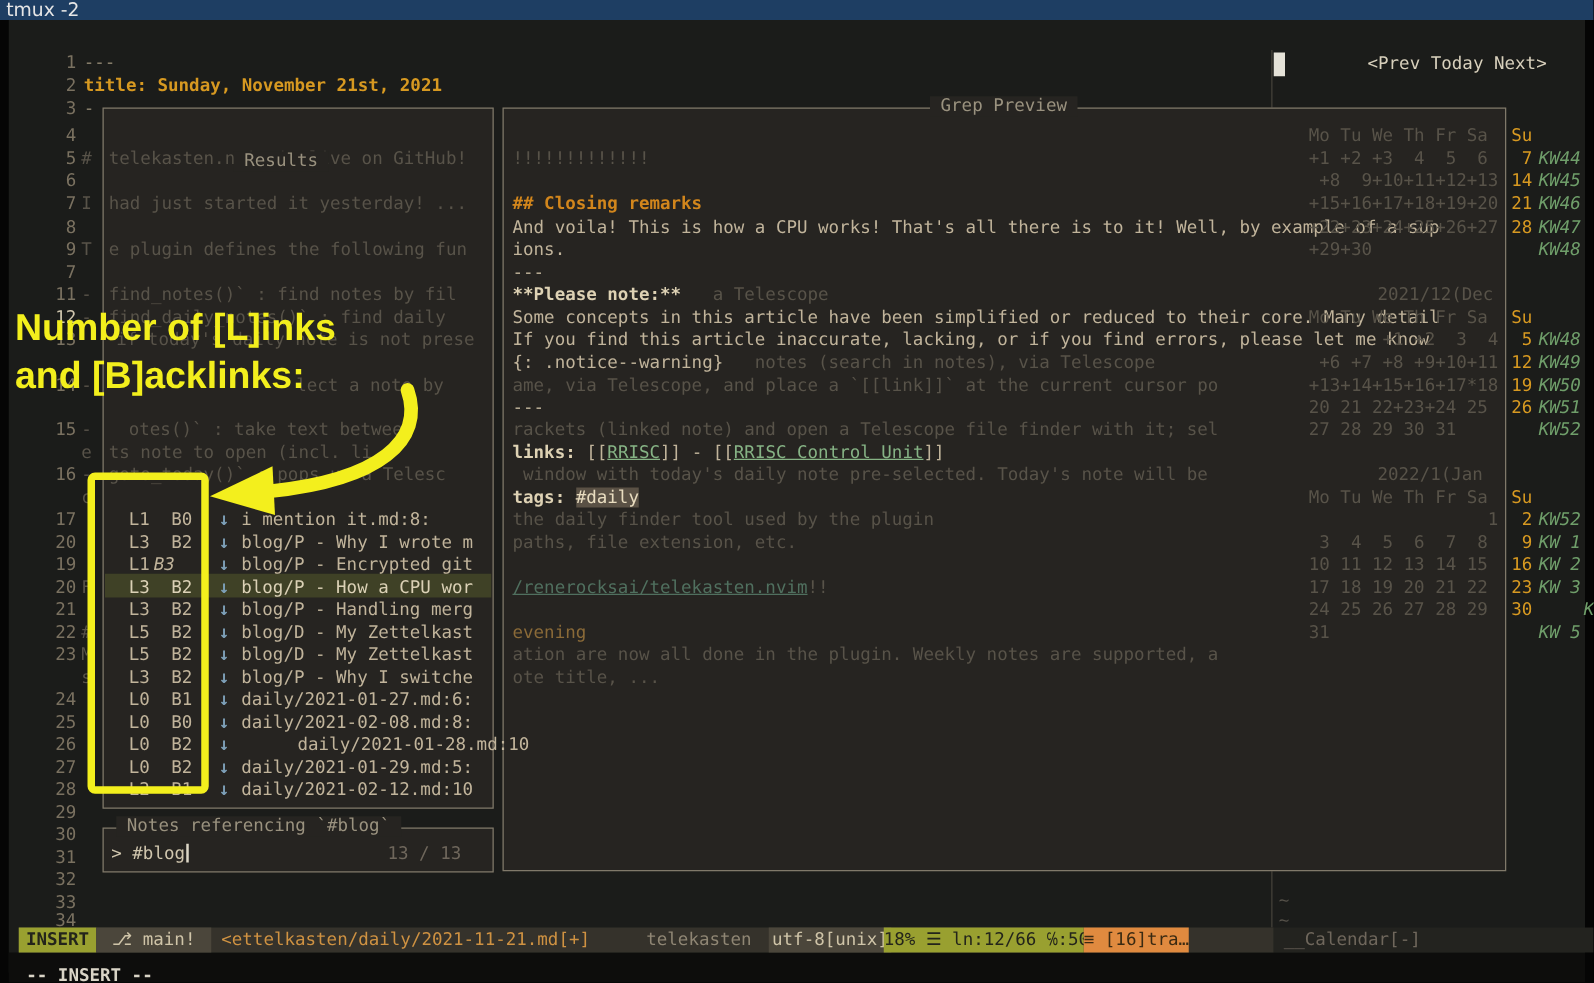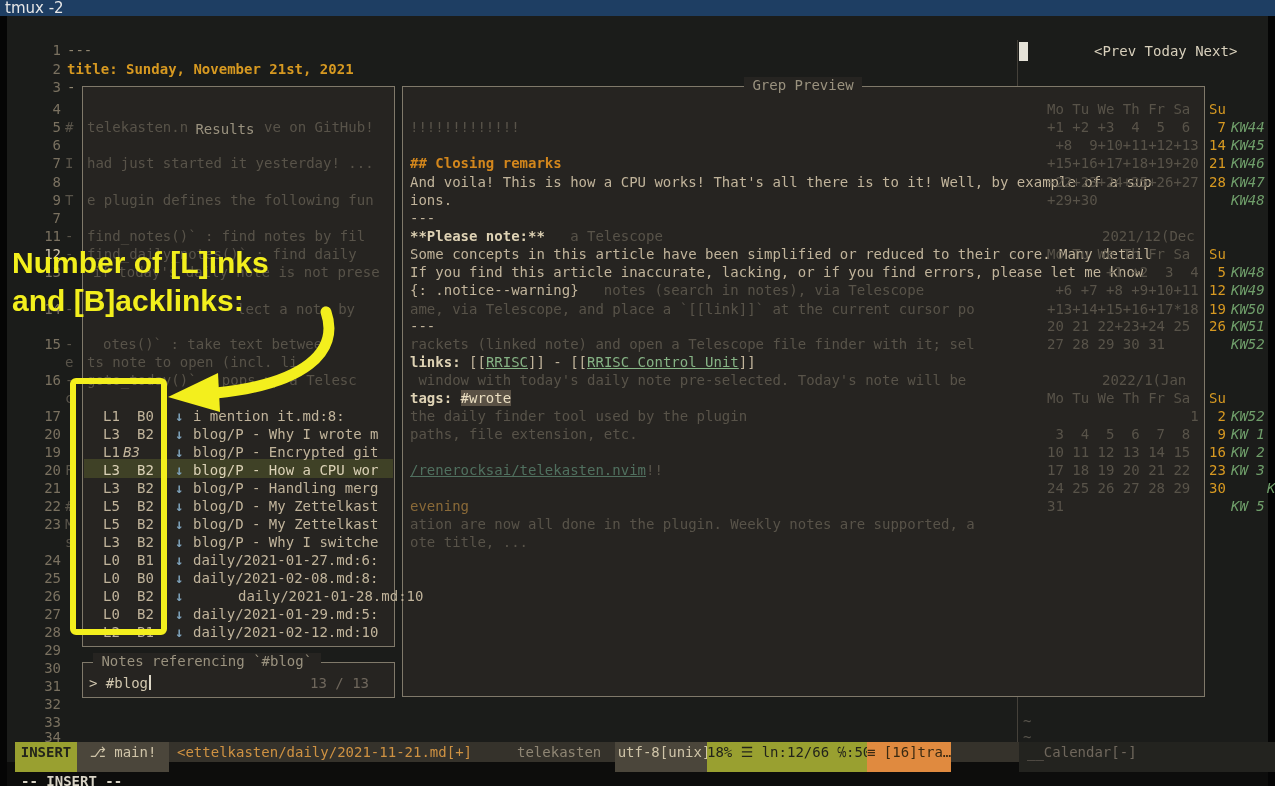--- a/index.html
+++ b/index.html
@@ -6,21 +6,21 @@
   html,body { background:#000; }
   #screen { position:relative; width:1275px; height:786px; background:#050505; overflow:hidden;
             font-family:"DejaVu Sans Mono", monospace; font-size:14px; }
   #titlebar { position:absolute; left:0; top:0; width:1275px; height:16px; background:#1e3e63;
               color:#e6e6e6; font-family:"DejaVu Sans", sans-serif; font-size:15px; line-height:16px; padding-left:5px; z-index:5; }
   #term { position:absolute; left:7px; top:16px; width:1261px; height:762px; background:#1b1c1a; }
   .t { position:absolute; white-space:pre; line-height:18px; height:18px; z-index:3; }
   .win { position:absolute; background:#262421; border:1px solid #80796a; z-index:2; }
   .wtitle { position:absolute; z-index:4; color:#9a927f; background:#262421; white-space:pre; line-height:16px; }
   .selrow { position:absolute; left:77px; width:309px; height:19px; background:#3f4126; z-index:2; }
-  .sbseg { position:absolute; top:726px; height:30px; line-height:20px; white-space:pre; z-index:3; }
+  .sbseg { position:absolute; top:726px; height:20px; line-height:20px; white-space:pre; z-index:3; }
   .c-dim{color:#585349} .c-norm{color:#c1b49b} .c-bold{color:#ded2b4;font-weight:bold}
   .c-head{color:#d2861c;font-weight:bold} .c-link{color:#86b385;text-decoration:underline}
   .c-dimlink{color:#50705f;text-decoration:underline} .c-tag{color:#e9ddc0;background:#5a5145}
   .c-dimorange{color:#8a6a38} .c-item{color:#c1b49b} .c-itemsel{color:#dbd1b6}
   .c-arrow{color:#7da0b8;font-weight:bold} .c-gut{color:#7a7160} .c-gutcur{color:#d0c6ae}
   .c-delim{color:#8f8570} .c-title{color:#d79921;font-weight:bold}
   .c-day{color:#d79921} .c-kw{color:#6f9e6a;font-style:italic} .c-su{color:#d79921}
   .c-nav{color:#d8d0bc} .c-count{color:#6f675c} .c-tilde{color:#56524a}
   #results-box { left:75px; top:70px; width:313px; height:561px; }
   #preview-box { left:395px; top:70px; width:803px; height:611px; }
@@ -191,21 +191,21 @@
       <span class="t " style="left: 403px; top: 193px;"><span class="c-norm">---</span></span>
       <span class="t " style="left: 403px; top: 211px;"><span class="c-bold">**Please note:**</span><span class="c-dim">   a Telescope</span></span>
       <span class="t " style="left: 403px; top: 229px;"><span class="c-norm">Some concepts in this article have been simplified or reduced to their core. Many detail</span></span>
       <span class="t " style="left: 403px; top: 247px;"><span class="c-norm">If you find this article inaccurate, lacking, or if you find errors, please let me know </span></span>
       <span class="t " style="left: 403px; top: 265px;"><span class="c-norm">{: .notice--warning}</span><span class="c-dim">   notes (search in notes), via Telescope</span></span>
       <span class="t " style="left: 403px; top: 284px;"><span class="c-dim">ame, via Telescope, and place a `[[link]]` at the current cursor po</span></span>
       <span class="t " style="left: 403px; top: 301px;"><span class="c-norm">---</span></span>
       <span class="t " style="left: 403px; top: 319px;"><span class="c-dim">rackets (linked note) and open a Telescope file finder with it; sel</span></span>
       <span class="t " style="left: 403px; top: 337px;"><span class="c-bold">links: </span><span class="c-norm">[[</span><span class="c-link">RRISC</span><span class="c-norm">]] - [[</span><span class="c-link">RRISC Control Unit</span><span class="c-norm">]]</span></span>
       <span class="t " style="left: 403px; top: 355px;"><span class="c-dim"> window with today's daily note pre-selected. Today's note will be</span></span>
-      <span class="t " style="left: 403px; top: 373px;"><span class="c-bold">tags: </span><span class="c-tag">#wrote</span></span>
+      <span class="t " style="left: 403px; top: 373px;"><span class="c-bold">tags: </span><span class="c-tag">#daily</span></span>
       <span class="t " style="left: 403px; top: 391px;"><span class="c-dim">the daily finder tool used by the plugin</span></span>
       <span class="t " style="left: 403px; top: 409px;"><span class="c-dim">paths, file extension, etc.</span></span>
       <span class="t " style="left: 403px; top: 445px;"><span class="c-dimlink">/renerocksai/telekasten.nvim</span><span class="c-dim">!!</span></span>
       <span class="t " style="left: 403px; top: 481px;"><span class="c-dimorange">evening</span></span>
       <span class="t " style="left: 403px; top: 499px;"><span class="c-dim">ation are now all done in the plugin. Weekly notes are supported, a</span></span>
       <span class="t " style="left: 403px; top: 517px;"><span class="c-dim">ote title, ...</span></span>
       <span class="t c-dim" style="left: 1095px; top: 211px;">2021/12(Dec</span>
       <span class="t c-dim" style="left: 1095px; top: 355px;">2022/1(Jan</span>
       <span class="t c-dim" style="left: 1040px; top: 84px;">Mo Tu We Th Fr Sa</span>
       <span class="t c-su" style="left: 1202px; top: 84px;">Su</span>

